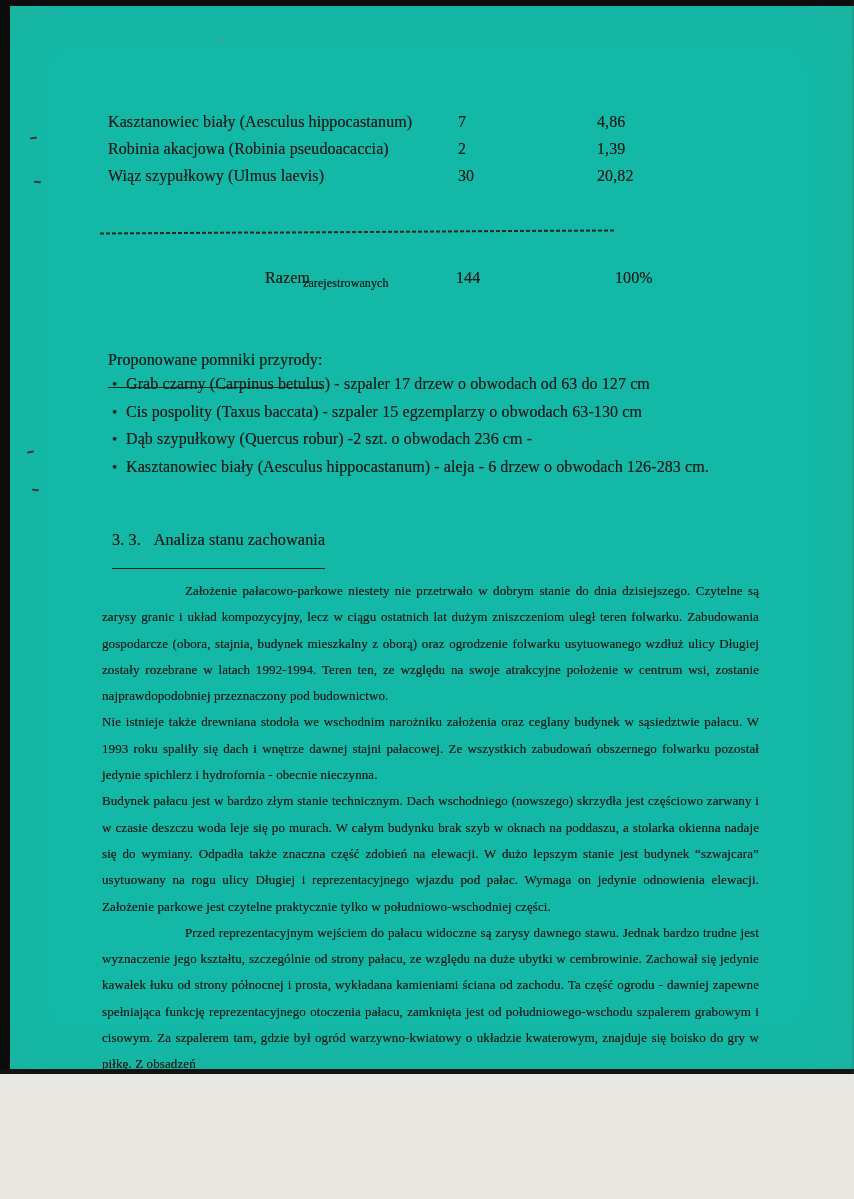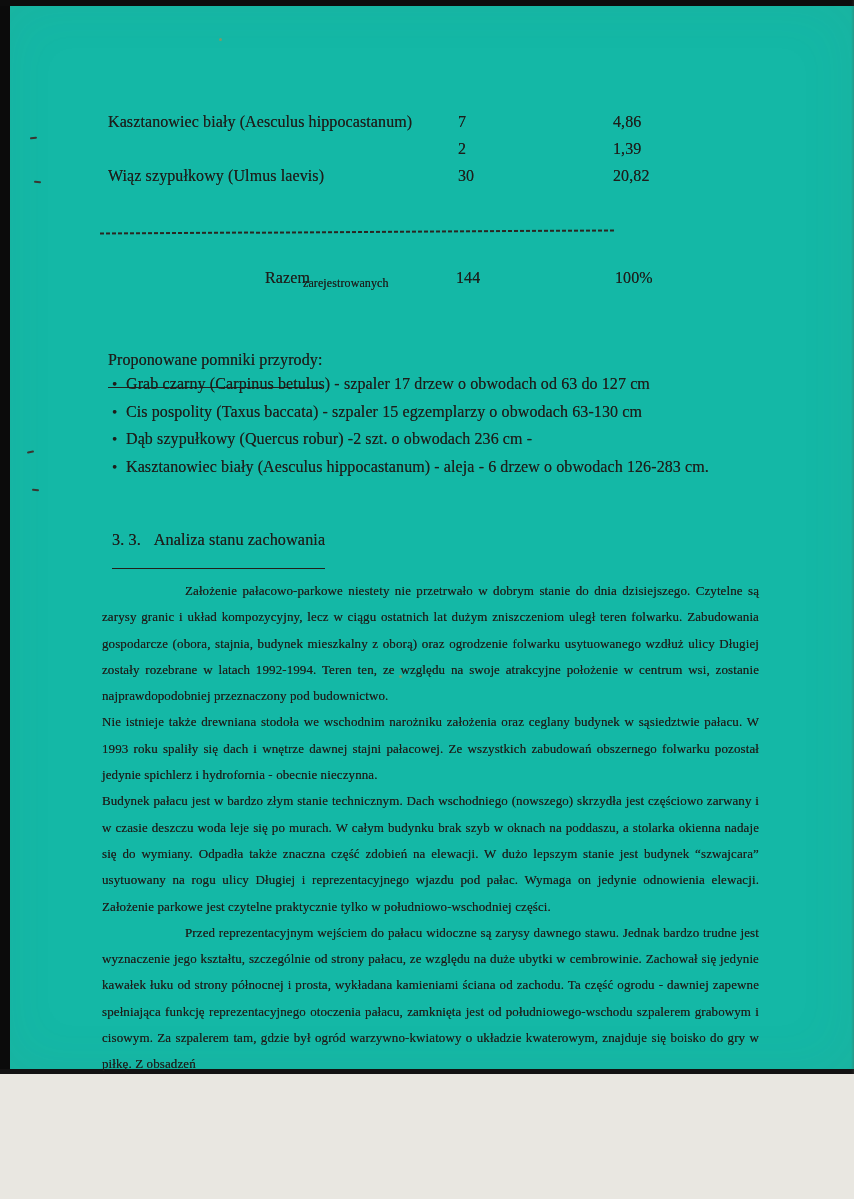--- a/index.html
+++ b/index.html
@@ -29,21 +29,21 @@
   .speck { position:absolute; width:3px; height:3px; border-radius:50%; background:#b98b45; opacity:.6; }
 
   
   .ink { text-shadow: 0 0 0.5px rgba(20,18,15,0.65); letter-spacing: 0.1px; }
 
   
   .species-table { position:absolute; left:108px; top:113px; width:620px; font-size:16px; }
   .species-row { position:relative; height:27px; }
   .species-name   { position:absolute; left:0; }
   .species-count  { position:absolute; left:350px; }
-  .species-percent{ position:absolute; left:505px;text-align:right; }
+  .species-percent{ position:absolute; left:489px;text-align:right; }
 
   .dashed-separator {
     position:absolute; left:100px; top:231px; width:514px; height:2px;
     background: repeating-linear-gradient(90deg, #2a2722 0px, #2a2722 4px, transparent 4px, transparent 6px);
     transform: rotate(-0.35deg);
   }
 
   .total-row { position:absolute; left:108px; top:249px; width:620px; height:27px; font-size:16px;margin-top:20px; }
   .total-label   { position:absolute; left:157px; }
   .total-count   { position:absolute; left:348px; }
@@ -88,20 +88,21 @@
   <div class="speck" style="left:219px; top:38px;"></div>
   <div class="speck" style="left:399px; top:675px;"></div>
 
   <div class="species-table">
     <div class="species-row">
       <span class="species-name">Kasztanowiec biały (Aesculus hippocastanum)</span>
       <span class="species-count">7</span>
       <span class="species-percent">4,86</span>
     </div>
     <div class="species-row">
+      <span class="species-name">Robinia akacjowa (Robinia pseudoacaccia)</span>
       <span class="species-count">2</span>
       <span class="species-percent">1,39</span>
     </div>
     <div class="species-row">
       <span class="species-name">Wiąz szypułkowy (Ulmus laevis)</span>
       <span class="species-count">30</span>
       <span class="species-percent">20,82</span>
     </div>
   </div>
 

